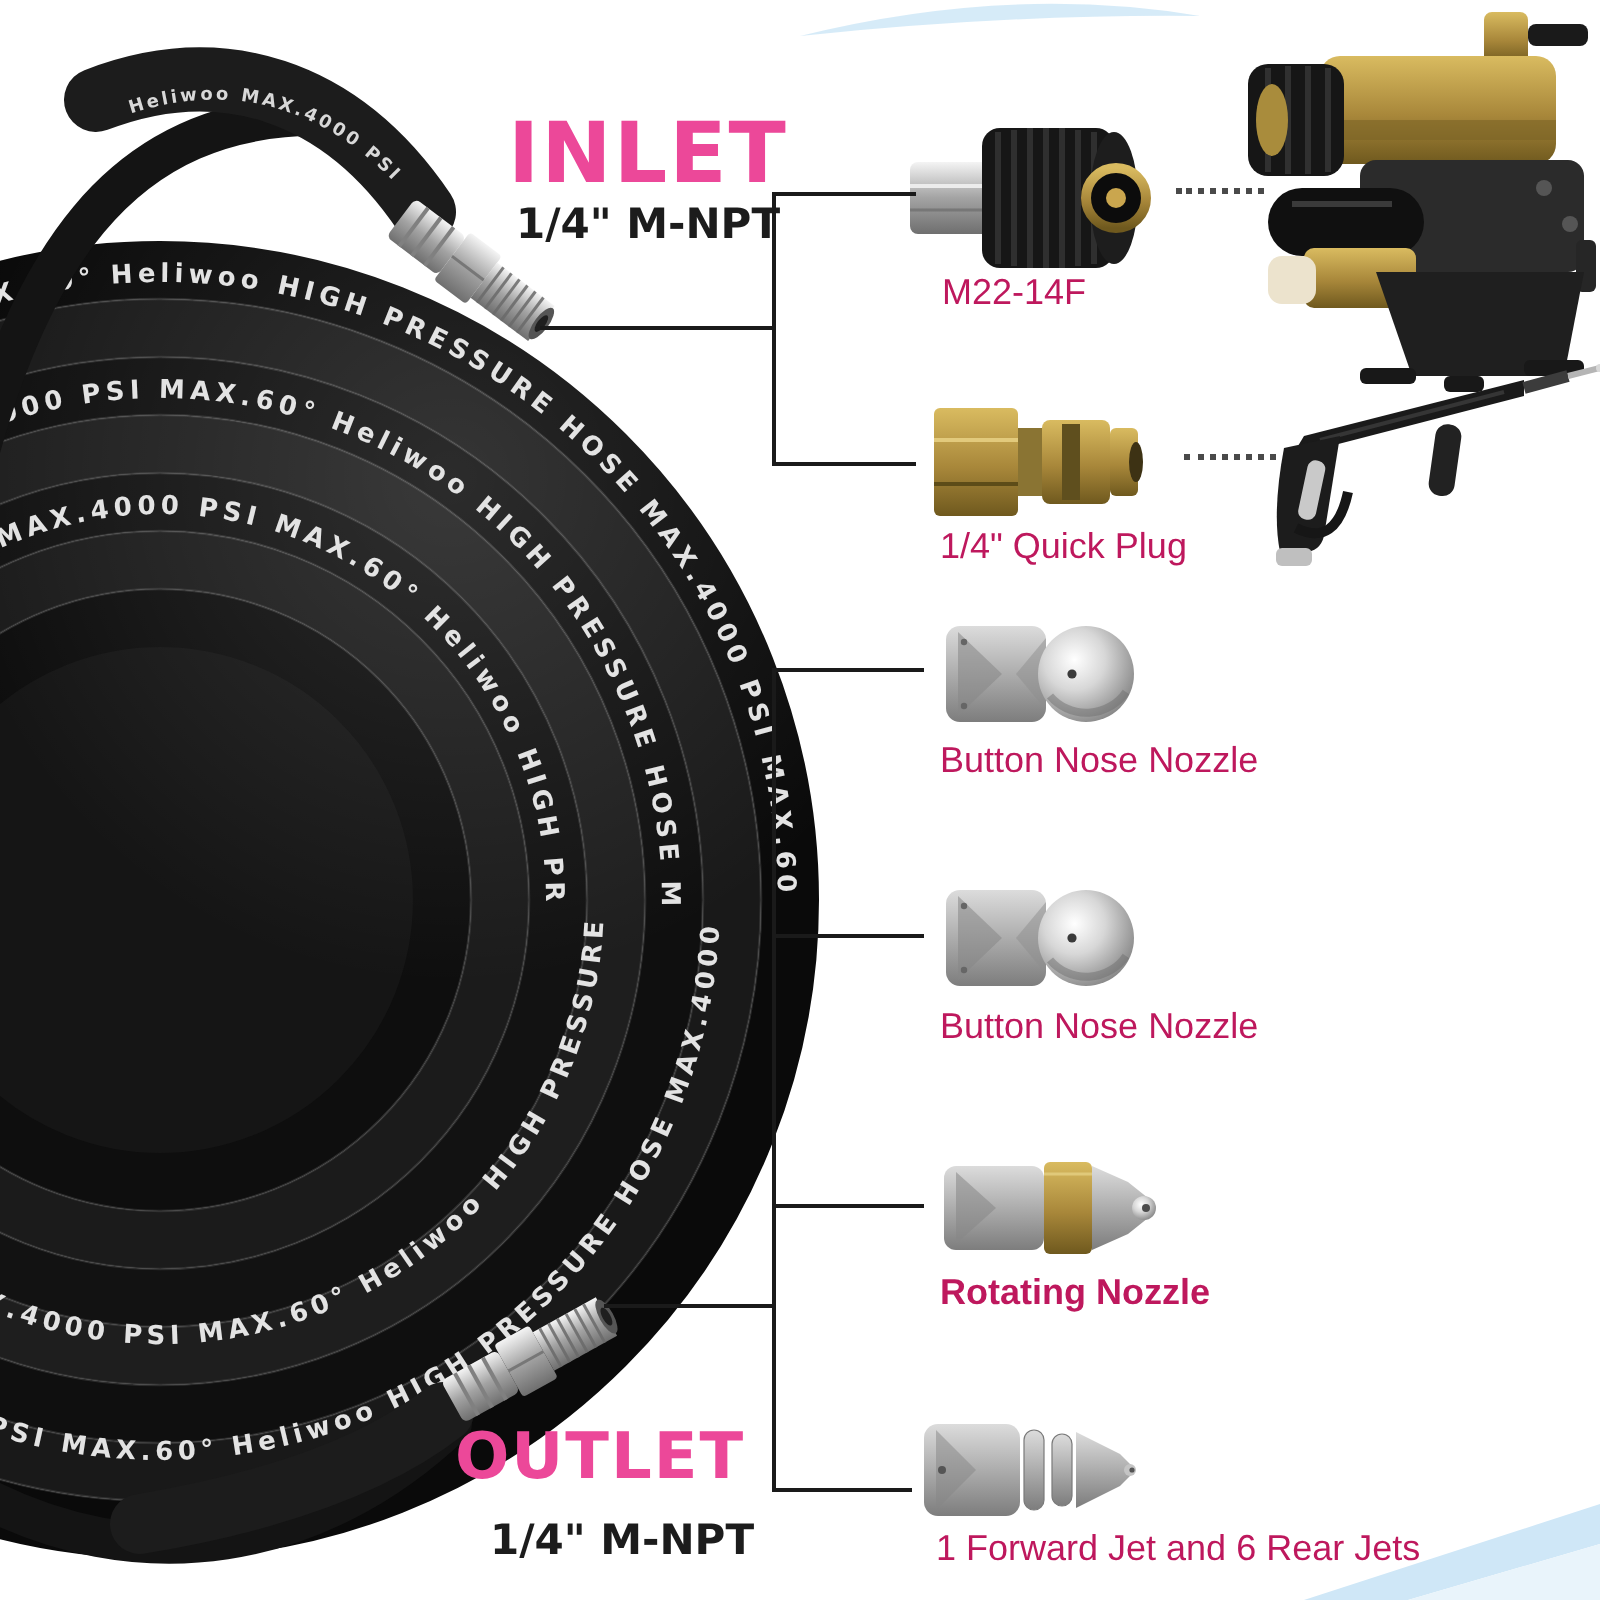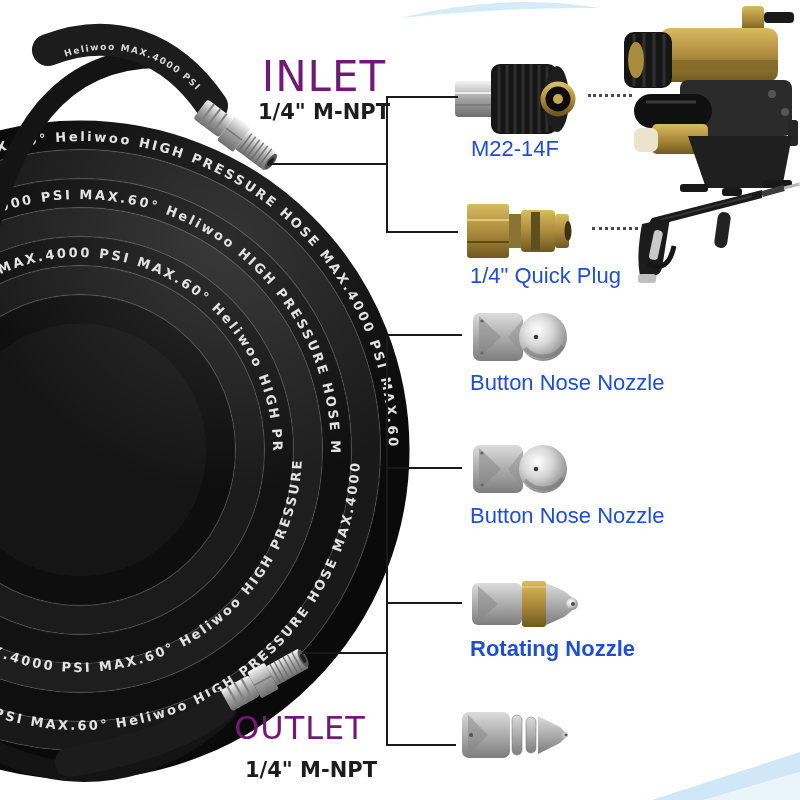--- a/index.html
+++ b/index.html
@@ -4,24 +4,24 @@
 <style>
   html,body{margin:0;padding:0;background:#fff;}
   .stage{position:relative;width:800px;height:800px;background:#ffffff;overflow:hidden;
          font-family:"Liberation Sans",sans-serif;}
   .art{position:absolute;left:0;top:0;width:800px;height:800px;}
   .line{position:absolute;background:#1a1a1a;}
   .line.h{height:2px;}
   .line.v{width:2px;}
   .dotline{position:absolute;height:0;border-top:3px dotted #4a4a4a;}
   .bigtitle{position:absolute;text-align:center;font-family:"DejaVu Sans",sans-serif;
-            font-weight:normal;color:#701a75;font-size:42px;letter-spacing:1px;line-height:1;}
+            font-weight:bold;color:#ec4899;font-size:42px;letter-spacing:1px;line-height:1;}
   .subtitle{position:absolute;text-align:center;font-family:"DejaVu Sans",sans-serif;
             font-weight:600;color:#1c1c1c;font-size:21px;line-height:1;}
-  .part-label{position:absolute;font-size:22px;color:#1d4ed8;white-space:nowrap;}
+  .part-label{position:absolute;font-size:18px;color:#be185d;white-space:nowrap;}
   .hoseText{font-family:"DejaVu Sans",sans-serif;font-weight:bold;font-size:13px;
             fill:#e3e3e3;letter-spacing:2.5px;}
   .whipText{font-family:"DejaVu Sans",sans-serif;font-weight:bold;font-size:9px;
             fill:#d8d8d8;letter-spacing:1.5px;}
 </style>
 </head>
 <body>
 
 <div class="stage">
 
@@ -265,20 +265,21 @@
   <div class="subtitle" style="left:244px;top:102px;width:160px;">1/4" M-NPT</div>
 
   <div class="bigtitle" style="left:214px;top:712px;width:172px;font-size:32px;">OUTLET</div>
   <div class="subtitle" style="left:225px;top:760px;width:172px;">1/4" M-NPT</div>
 
   <div class="part-label" style="left:471px;top:136px;">M22-14F</div>
   <div class="part-label" style="left:470px;top:263px;">1/4" Quick Plug</div>
   <div class="part-label" style="left:470px;top:370px;">Button Nose Nozzle</div>
   <div class="part-label" style="left:470px;top:503px;">Button Nose Nozzle</div>
   <div class="part-label" style="left:470px;top:636px;font-weight:bold;">Rotating Nozzle</div>
+  <div class="part-label" style="left:468px;top:764px;">1 Forward Jet and 6 Rear Jets</div>
 
   <div class="line h" style="left:270px;top:163px;width:118px;"></div>
   <div class="line v" style="left:386px;top:97px;height:136px;"></div>
   <div class="line h" style="left:386px;top:96px;width:72px;"></div>
   <div class="line h" style="left:386px;top:231px;width:72px;"></div>
 
   <div class="line h" style="left:302px;top:652px;width:86px;"></div>
   <div class="line v" style="left:386px;top:335px;height:411px;"></div>
   <div class="line h" style="left:386px;top:334px;width:76px;"></div>
   <div class="line h" style="left:386px;top:467px;width:76px;"></div>

